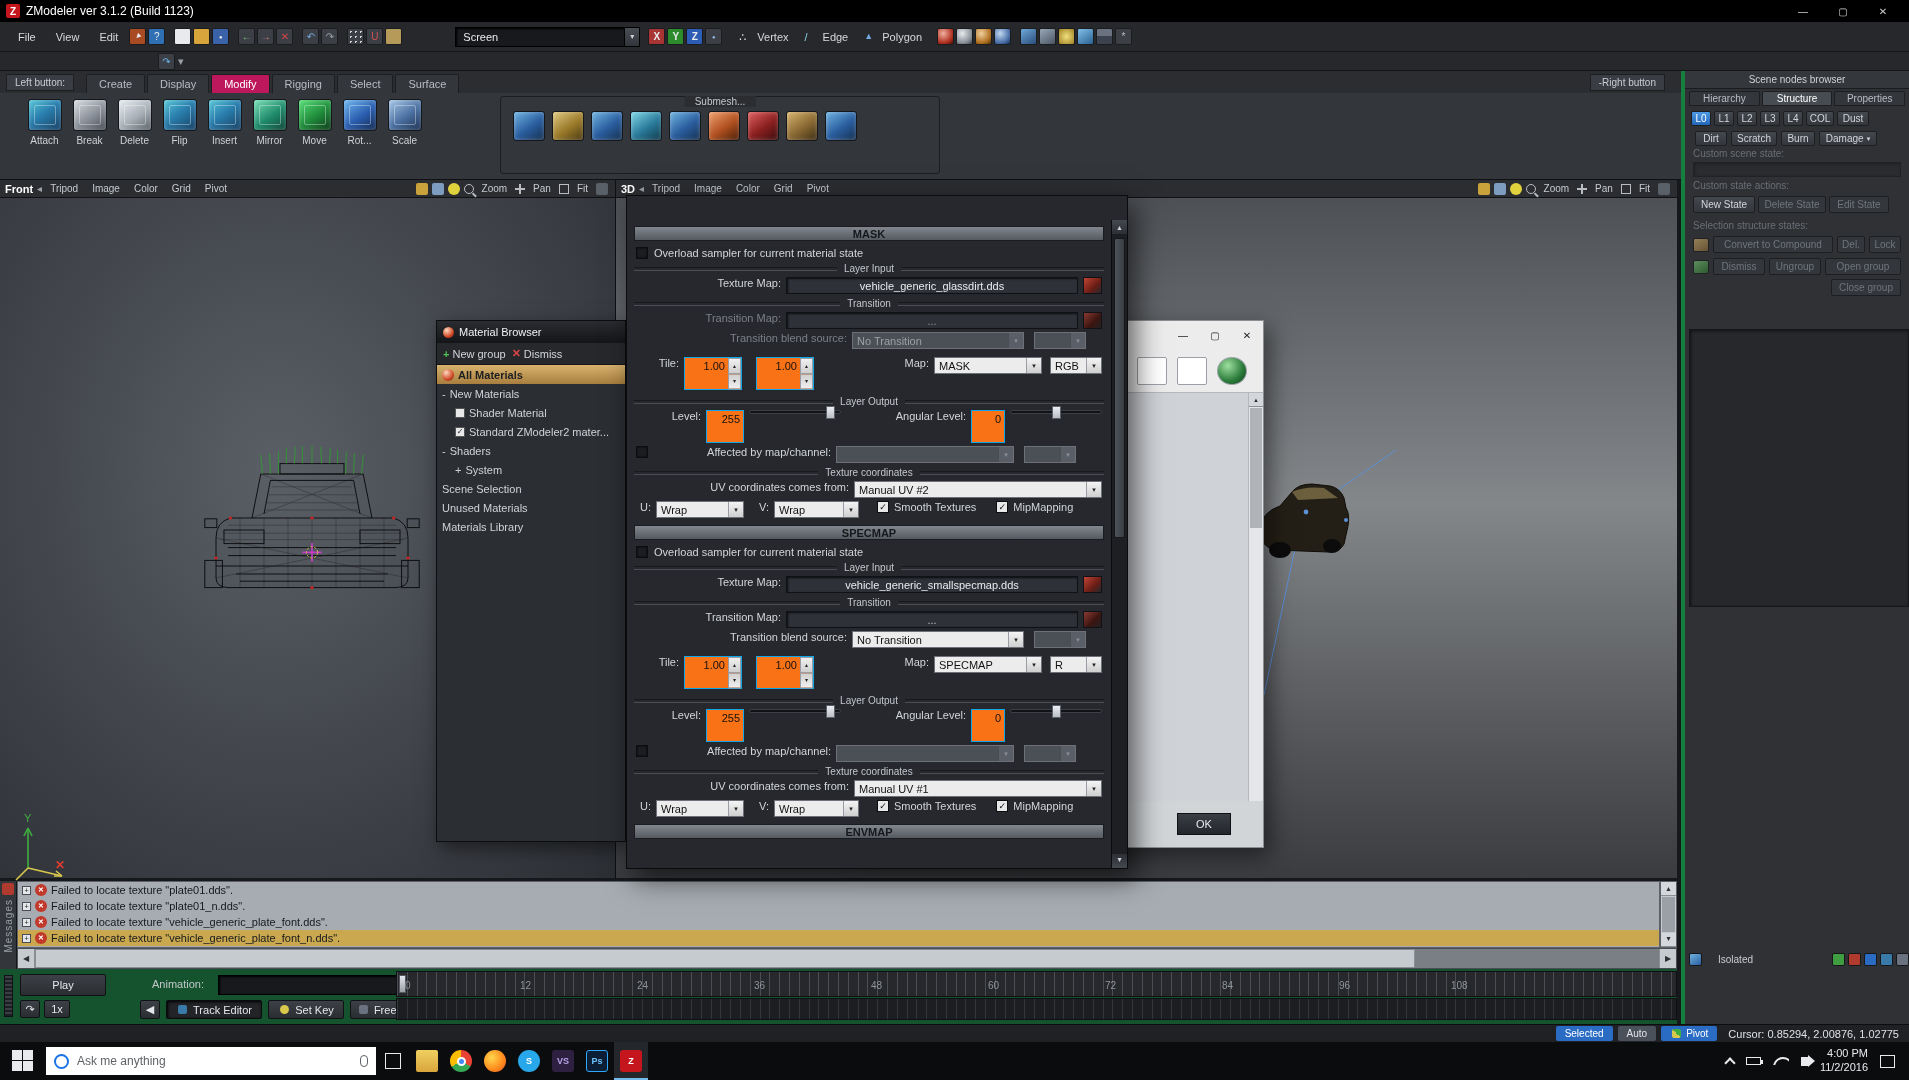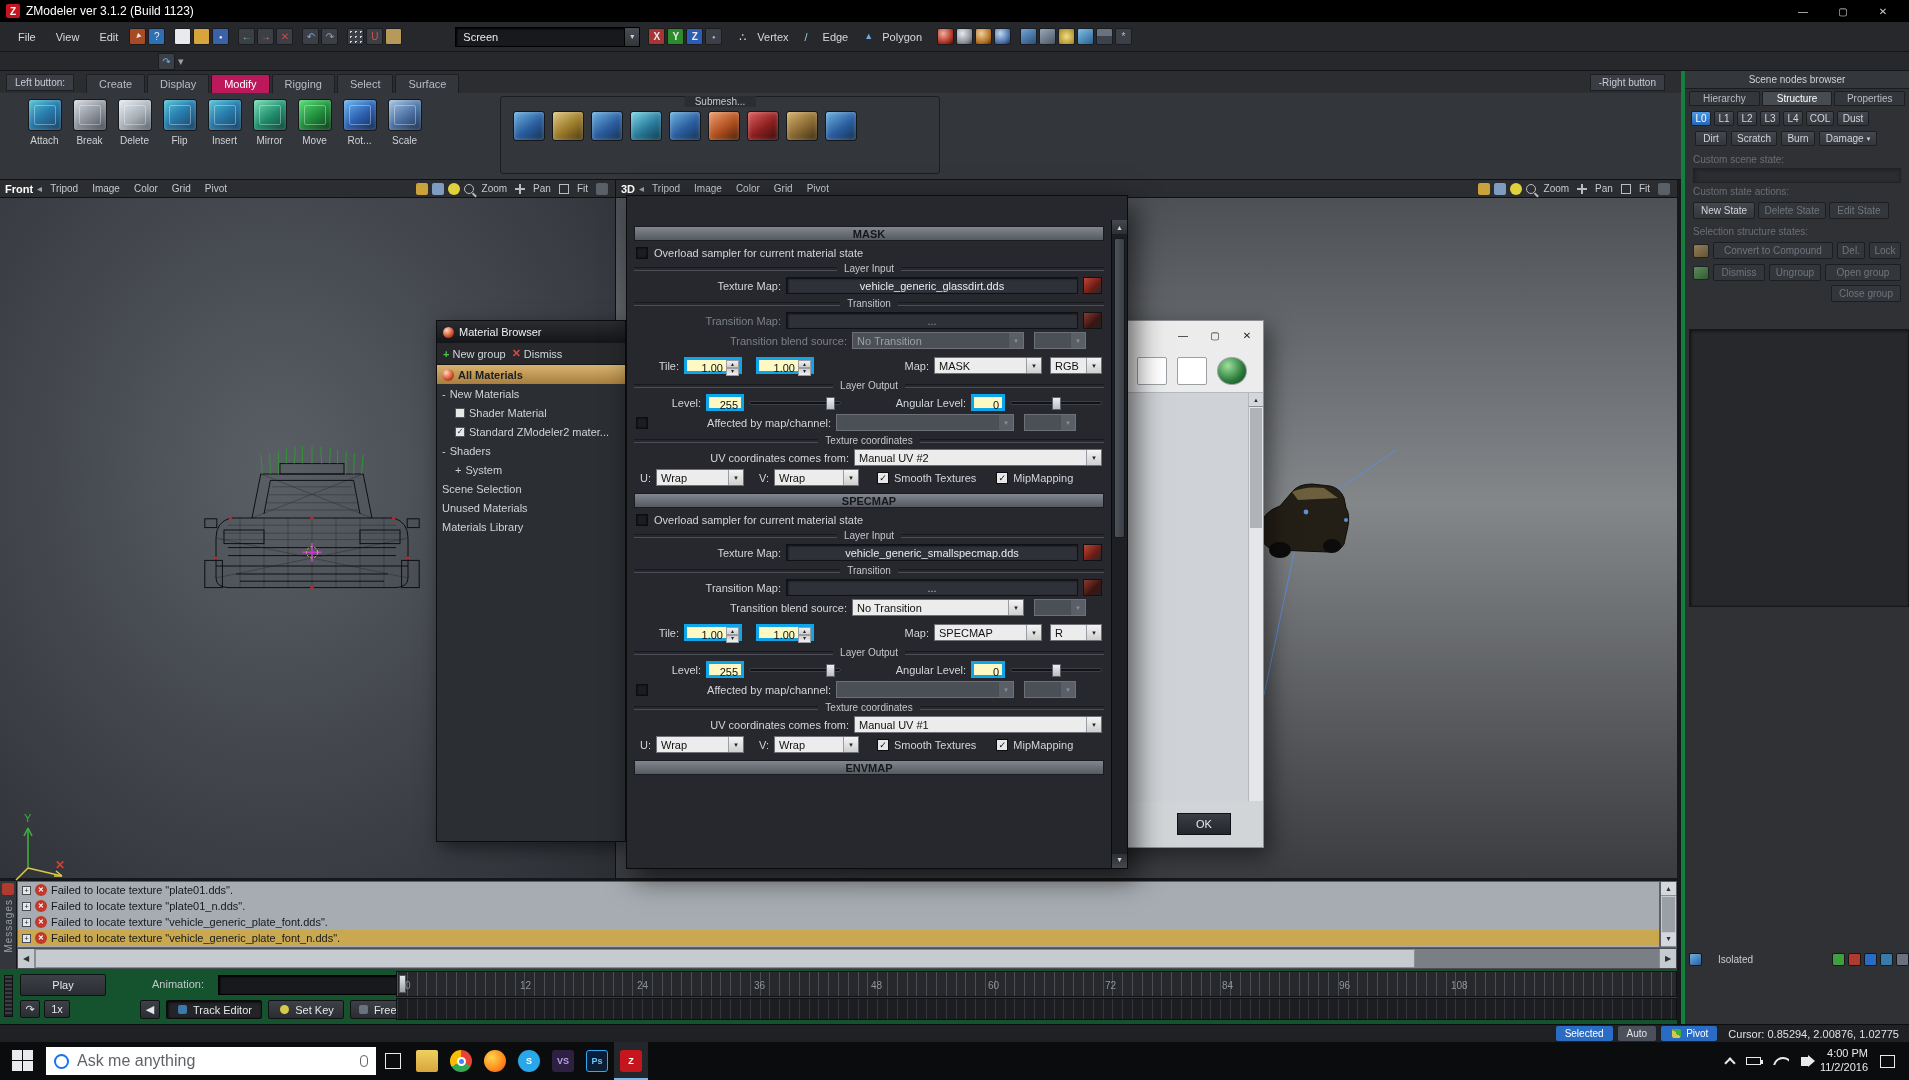--- a/index.html
+++ b/index.html
@@ -85,30 +85,30 @@
 .mp{left:626px;top:195px;width:502px;height:674px;background:#26282d;border:1px solid #0a0b0d;box-shadow:8px 10px 26px rgba(0,0,0,.6);z-index:40}
 .mp-title{height:24px;background:linear-gradient(#2a2c31,#141518);display:flex;align-items:center;padding:0 9px;color:#f0f1f3}
 .mp-close{margin-left:auto;width:18px;height:15px;background:#c23b33;border:1px solid #7e1f1a;color:#fff;font-size:9px;display:flex;align-items:center;justify-content:center}
 .mp-body{position:absolute;top:24px;left:0;right:16px;bottom:0;padding:3px 7px;overflow:hidden}
 .mp-scroll{position:absolute;top:24px;right:0;width:16px;bottom:0;background:#1d1f23;border-left:1px solid #0a0b0d}
 .sb-arr{height:14px;background:linear-gradient(#44484f,#2c2f34);display:flex;align-items:center;justify-content:center;font-size:7px;color:#cfd2d6}
 .sb-th{position:absolute;left:2px;right:2px;background:linear-gradient(90deg,#4e535b,#3a3e44);border:1px solid #15171a;border-radius:2px}
 .sec-h{height:15px;background:linear-gradient(#82878f,#555a61);border:1px solid #1a1c1f;color:#15171a;font-weight:bold;display:flex;justify-content:center;align-items:center;margin:3px 0 6px}
 .gh{display:flex;align-items:center;gap:7px;color:#c3c7cc;font-size:10px;margin:4px 0 3px}
 .gh::before,.gh::after{content:"";flex:1;height:2px;border-top:1px solid #17191c;border-bottom:1px solid #4a4e54}
-.frow{display:flex;align-items:center;margin:3px 2px;color:#d2d5d9}
+.frow{display:flex;align-items:flex-start;margin:3px 2px;color:#d2d5d9}
 .lab{text-align:right;padding-right:5px;flex:0 0 auto}
 .lab.dis{color:#7b8087}
 .darkfield{background:#2e3238;border:1px solid #101215;box-shadow:inset 1px 1px 2px #0b0d10;color:#e9ebee;height:17px;display:flex;align-items:center;justify-content:center}
 .ldd{display:flex;height:17px;border:1px solid #6d7076;background:#ececec;color:#111;flex:0 0 auto}
 .ldd .val{flex:1;display:flex;align-items:center;padding:0 4px;overflow:hidden;white-space:nowrap}
 .ldd .arrb{width:15px;background:linear-gradient(#f4f4f4,#cfcfcf);border-left:1px solid #9a9da3;display:flex;align-items:center;justify-content:center;font-size:7px;color:#222}
 .ldd.dis{background:#4b4f56;color:#9aa0a7}
 .ldd.dis .arrb{background:#5a5e66;color:#8b9199;border-left-color:#494d54}
-.spin{display:flex;height:17px;border:3px solid #0ea5e9;background:#fef9c3;color:#111;flex:0 0 auto}
+.spin{display:flex;height:33px;border:1px solid #0ea5e9;background:#f97316;color:#111;flex:0 0 auto}
 .spin .num{flex:1;text-align:right;padding:2px 3px}
 .spin .ud{width:13px;display:flex;flex-direction:column}
 .spin .ud div{flex:1;background:linear-gradient(#f0f0f0,#cfcfcf);border:1px solid #9a9da3;font-size:5px;display:flex;align-items:center;justify-content:center;color:#222}
 .slider{position:relative;height:4px;background:#101215;border:1px solid #3c4046;border-radius:2px;flex:0 0 auto}
 .slider .th{position:absolute;top:-5px;width:9px;height:13px;background:linear-gradient(#eceff2,#b9bec5);border:1px solid #5d6167}
 .cbx{width:12px;height:12px;background:#1b1d21;border:1px solid #0c0d10;box-shadow:inset 0 0 2px #000;flex:0 0 auto}
 .cbx.on{background:#e8e8e8;display:flex;align-items:center;justify-content:center;font-size:9px;color:#111;box-shadow:none}
 .imgbtn{width:19px;height:17px;border:1px solid #101215;background:linear-gradient(135deg,#c04434,#6a1d15 60%,#26282d);margin-left:5px;flex:0 0 auto}
 
 .logtab{left:0;top:881px;width:17px;height:88px;background:#33363b;border-right:1px solid #141518;display:flex;flex-direction:column;align-items:center;padding-top:2px;gap:4px}
@@ -131,21 +131,21 @@
 .band{position:absolute;left:0;top:27px;width:100%;height:22px;background:#1c1e22;border:1px solid #0f1013;background-image:repeating-linear-gradient(90deg,#33363b 0 1px,transparent 1px 9.8px)}
 .tick{position:absolute;top:8px;font-size:10px;color:#8f959c}
 .statusrow{left:0;top:1024px;width:1909px;height:18px;background:#1f2125;border-top:1px solid #0c0d0f;display:flex;align-items:center;justify-content:flex-end;gap:5px;padding-right:10px}
 .stbtn{height:15px;padding:1px 9px;display:flex;align-items:center;border-radius:2px;font-size:10px;gap:3px}
 .stbtn.blue{background:#2a6cc4;color:#fff}
 .stbtn.gray{background:#4a515b;color:#dfe3e8}
 
 .taskbar{left:0;top:1042px;width:1909px;height:38px;background:#0b0c0e;display:flex;align-items:center}
 .winlogo{width:22px;height:22px;margin:0 12px;display:grid;grid-template-columns:10px 10px;grid-template-rows:10px 10px;gap:1px}
 .winlogo span{background:#e8eaed}
-.searchbox{width:330px;height:28px;background:#fff;display:flex;align-items:center;gap:8px;padding:0 8px;color:#5f6368;font-size:16px}
+.searchbox{width:330px;height:28px;background:#fff;display:flex;align-items:center;gap:8px;padding:0 8px;color:#5f6368;font-size:12px}
 .cortana{width:15px;height:15px;border:2px solid #1a73e8;border-radius:50%}
 .micbox{margin-left:auto;width:8px;height:12px;border:1.5px solid #5f6368;border-radius:4px}
 .tapp{width:34px;height:38px;display:flex;align-items:center;justify-content:center}
 .tapp.active{background:#23262b;box-shadow:inset 0 -2px 0 #76b9ed}
 .appic{width:22px;height:22px;border-radius:3px;display:flex;align-items:center;justify-content:center;font-weight:bold;font-size:9px}
 .tray{margin-left:auto;display:flex;align-items:center;gap:12px;padding-right:14px;color:#e8eaed}
 .batt{width:15px;height:8px;border:1px solid #e8eaed;position:relative}
 .batt::after{content:"";position:absolute;right:-3px;top:2px;width:2px;height:4px;background:#e8eaed}
 .wifi{width:16px;height:8px;overflow:hidden}
 .wifi::before{content:"";display:block;width:16px;height:16px;border:2px solid #e8eaed;border-radius:50%}
@@ -433,21 +433,21 @@
     </div>
     <div class="flex" style="padding:5px 10px 0;gap:4px">
       <span class="sbtn" style="width:32px">Dirt</span>
       <span class="sbtn" style="width:46px">Scratch</span>
       <span class="sbtn" style="width:34px">Burn</span>
       <span class="sbtn" style="width:58px">
           <span>Damage</span>
           <span class="g-arr" style="font-size:7px;margin-left:3px"></span>
         </span>
     </div>
-    <div class="dlabel" style="margin-top:6px">Custom scene state:</div>
+    <div class="dlabel" style="">Custom scene state:</div>
     <div class="sunken" style="margin:1px 8px;height:15px;opacity:.55"></div>
     <div class="dlabel">Custom state actions:</div>
     <div class="flex" style="padding:3px 8px 0;gap:3px">
       <span class="sbtn" style="width:62px;height:17px">New State</span>
       <span class="sbtn dis" style="width:68px;height:17px">Delete State</span>
       <span class="sbtn dis" style="width:60px;height:17px">Edit State</span>
     </div>
     <div class="dlabel" style="margin-top:5px">Selection structure states:</div>
     <div class="flex" style="padding:3px 8px 0;gap:4px">
       <span class="boxico" style="opacity:.6"></span>

